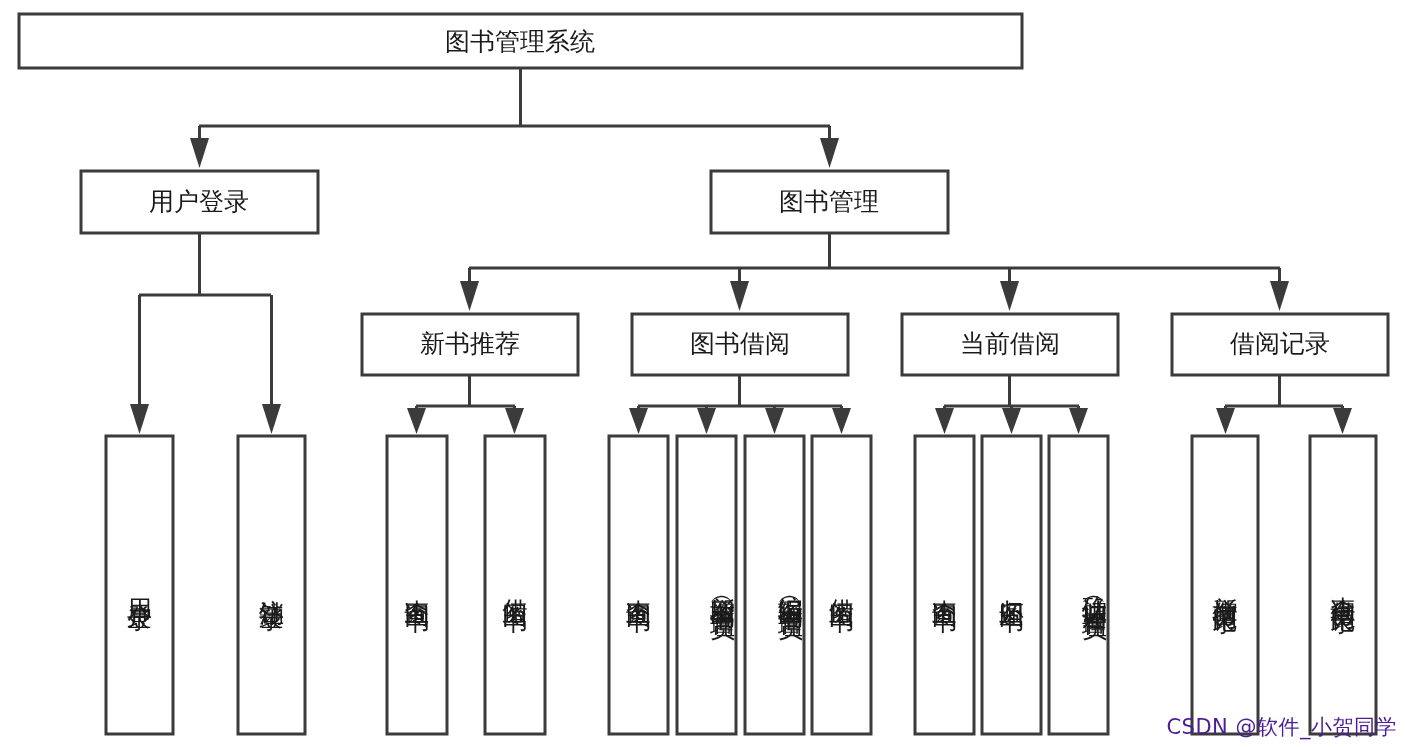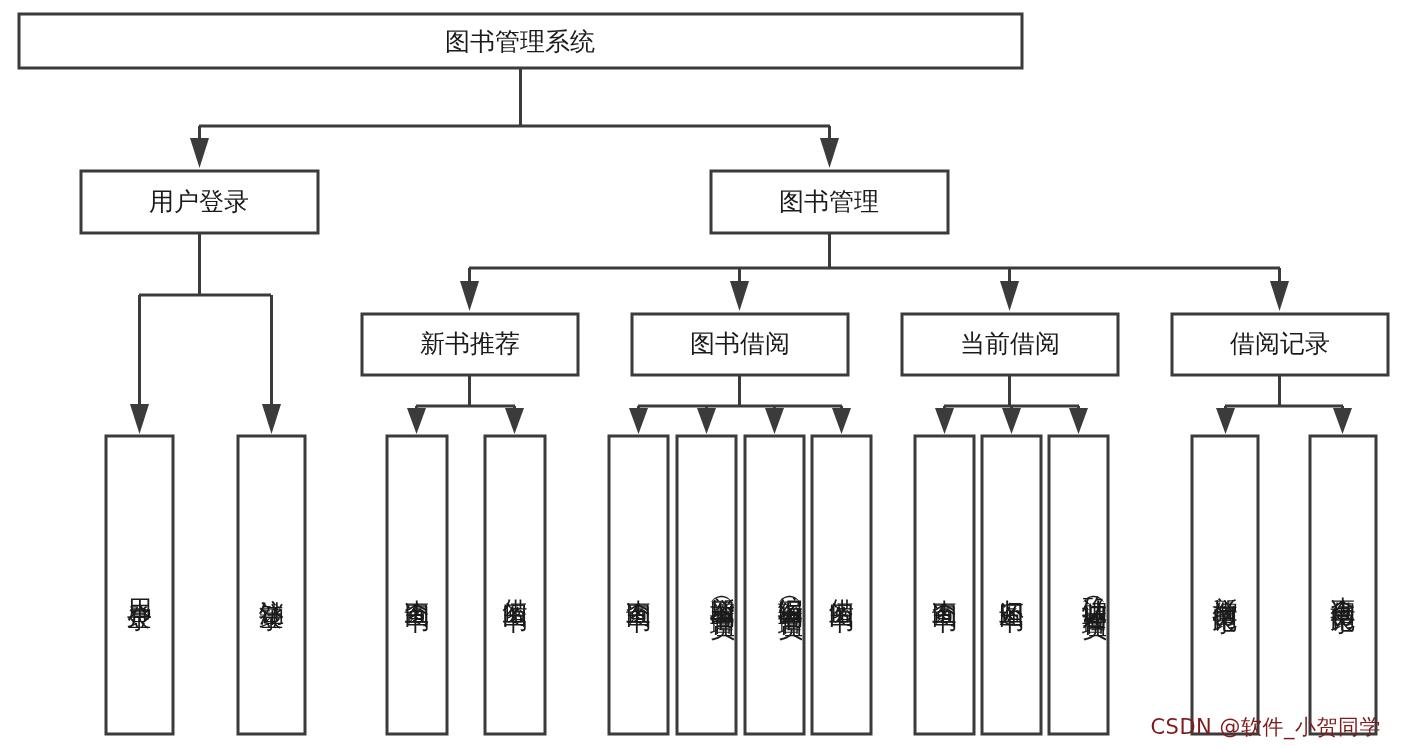--- a/index.html
+++ b/index.html
@@ -59,25 +59,25 @@
     font-family: "DejaVu Sans", "Liberation Sans", sans-serif;
     font-size: 25px;
     line-height: 1.08;
     letter-spacing: 3px;
     color: #1a1a1a;
     white-space: nowrap;
     pointer-events: none;
   }
   .watermark {
     position: absolute;
-    right: 24px;
+    right: 8px;
     bottom: 6px;
     font-family: "DejaVu Sans", "Liberation Sans", sans-serif;
     font-size: 21px;
-    color: #7f1d1d;
+    color: #4c1d95;
     white-space: nowrap;
     letter-spacing: 0.5px;
   }
 </style>
 </head>
 <body>
 
 <div id="diagram-root">
 
   <svg class="flow" viewBox="0 0 1405 747">

